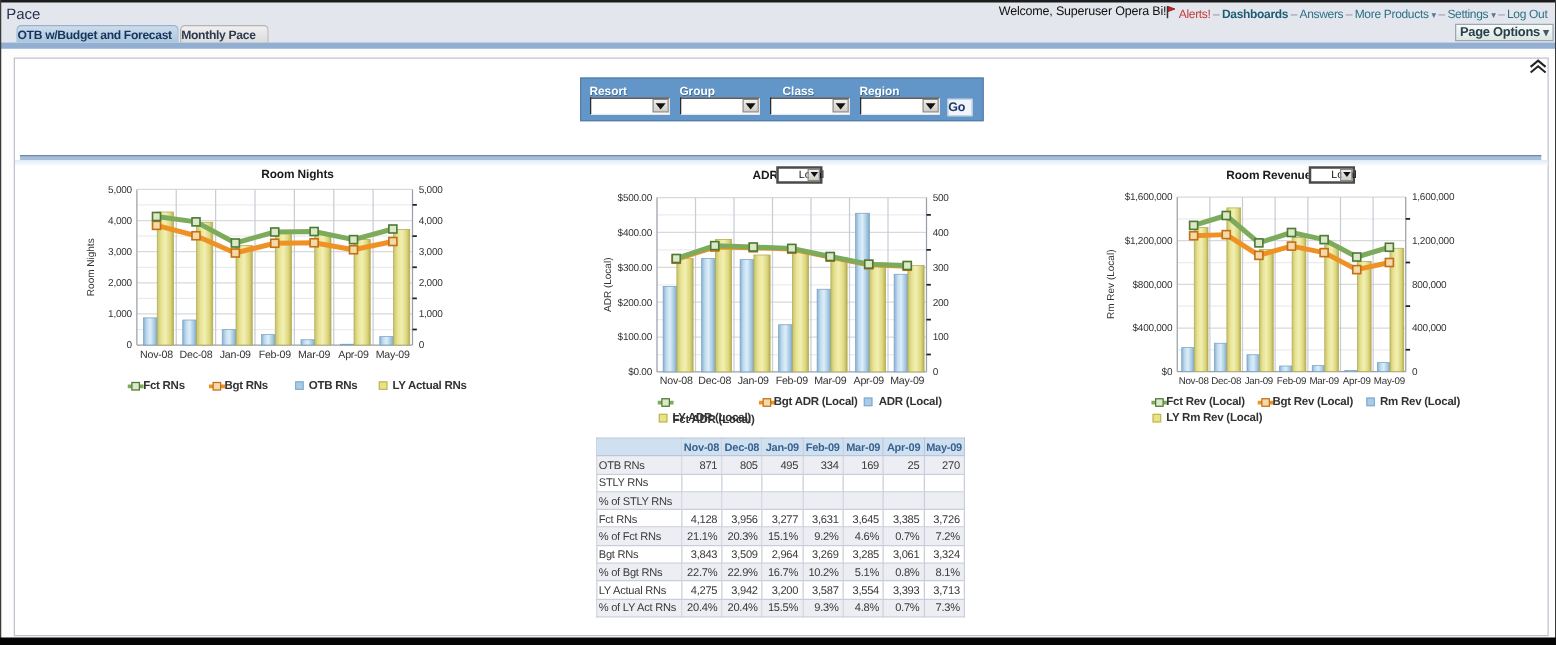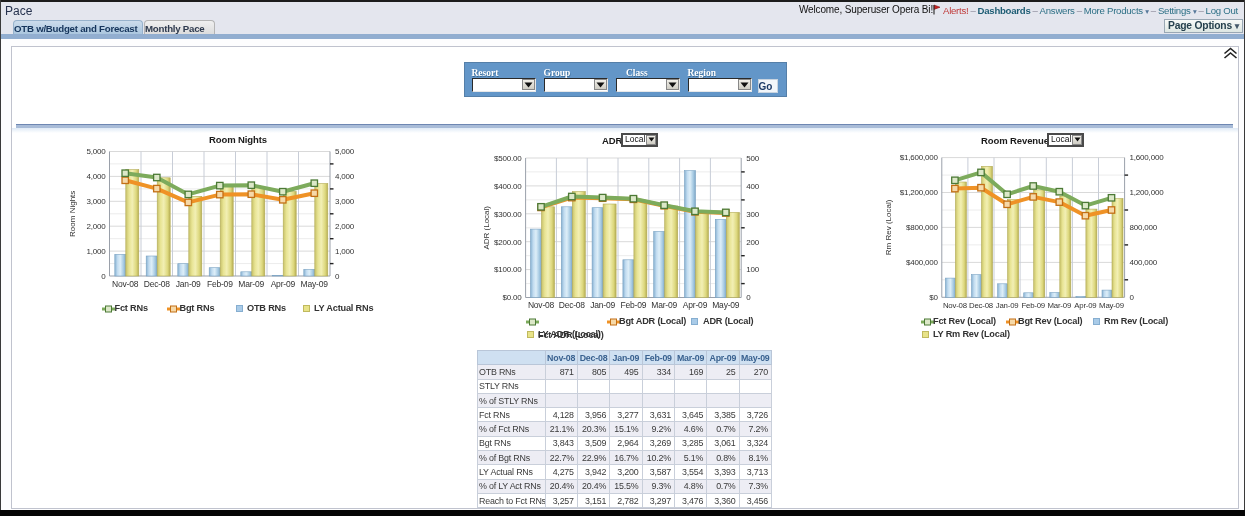--- a/index.html
+++ b/index.html
@@ -16,29 +16,29 @@
 #links .dar { font-size:7.5px; color:#55789a; }
 #links .al { color:#c03a3a; }
 .tab { top:20px; height:14px; font-size:9.7px; letter-spacing:-0.25px; white-space:nowrap; line-height:12px; font-weight:bold; text-align:left; border-radius:4px 4px 0 0; padding-top:2px; }
 #tab1 { left:13px; width:130px; background:linear-gradient(#ccdcec,#abc6de); color:#16355c; border:1px solid #97b2cc; border-bottom:none; height:14px; }
 #tab2 { left:144px; width:71px; background:linear-gradient(#f0f0f0,#dcdcdc); color:#2e3a4e; border:1px solid #b4b4b4; border-bottom:none; }
 #bluestrip { left:0; top:34px; width:1245px; height:5px; background:#92aed0; }
 #pageopt { left:1164px; top:19px; width:79px; height:14px; background:linear-gradient(#f8faf8,#dde6e2); border:1px solid #9aa8b4; font-size:10.3px; letter-spacing:-0.2px; white-space:nowrap; line-height:12px; font-weight:bold; color:#26414e; text-align:center; padding-top:0px; }
 #content { left:11px; top:46px; width:1228px; height:463px; background:#fff; border:1px solid #c0c3ce; }
 #chev { left:1222px; top:47px; width:17px; height:13px; }
 #filterbar { left:463.5px; top:62px; width:323px; height:35px; background:#6396c8; border:1px solid #557fa8; }
-.flab { position:absolute; font-size:9.5px; font-weight:bold; color:#fff; text-shadow:0.5px 0.5px 0 #3a6a95;font-family:Liberation Serif, serif; }
+.flab { position:absolute; font-size:9.5px; font-weight:bold; color:#fff; text-shadow:0.5px 0.5px 0 #3a6a95; }
 .fsel { position:absolute; width:64px; height:14px; background:#fff; border-top:1.5px solid #2a2a2a; border-left:1.5px solid #2a2a2a; border-bottom:1.5px solid #e8e8e8; border-right:1.5px solid #e8e8e8; }
 .fsel .arr { position:absolute; right:0; top:0; width:13px; height:11px; background:linear-gradient(#f2f0ea,#cfcdc4); border:1px solid #888; display:flex; align-items:center; justify-content:center; }
 #gobtn, .gobtn { position:absolute; left:757.5px; top:78.5px; width:20px; height:14px; background:#f2f6fa; border:1px solid #c8d4e0; font-size:10px; font-weight:bold; color:#1c3a66; line-height:13px; }
 #sectitle { left:17px; top:112px; font-size:10.7px; letter-spacing:-0.35px; font-weight:bold; color:#2e3387; }
 #secline { left:16px; top:124px; width:1217px; height:4px; background:#a9bcd8; border-top:1px solid #6e87b2; }
 #secfade { left:12px; top:128px; width:1226px; height:5px; background:linear-gradient(#dfeaf6,#ffffff); }
 .ctitle { position:absolute; font-size:9.5px; letter-spacing:-0.1px; font-weight:bold; color:#1a1a1a; }
-.tsel { position:absolute; width:37px; height:14px; border:2px solid #4a4a4a; background:#fff; font-size:8.5px; color:#111; padding-left:2px; line-height:9.5px; }
+.tsel { position:absolute; width:37px; height:14px; border:2px solid #4a4a4a; background:#fff; font-size:8.5px; color:#111; padding-left:16px; line-height:9.5px; }
 .tsel .tarr { position:absolute; right:0; top:0; width:10px; height:10px; background:linear-gradient(#f2f0ea,#cfcdc4); border:1px solid #888; display:flex; align-items:center; justify-content:center; }
 .lg { position:absolute; font-size:9.2px; letter-spacing:-0.2px; font-weight:bold; color:#333; white-space:nowrap; }
 #dtable { position:absolute; left:477px; top:350px; width:294px; border-collapse:collapse; table-layout:fixed; }
 #dtable td { border:1px solid #c9cfda; font-size:8.9px; letter-spacing:-0.2px; color:#3a3a3a; height:14.3px; padding:0 3px 0 2px; white-space:nowrap; overflow:hidden; }
 #dtable td.lb { width:67.5px; text-align:left; padding-left:1px; }
 #dtable td.n { text-align:right; }
 #dtable tr td { width:32.35px; }
 #dtable tr.hd td { background:#cfe0f1; color:#39618f; font-weight:bold; font-size:8.8px; text-align:center; padding:0 1px; border-color:#b9c6d8; }
 #dtable tr.alt td { background:#ededf4; }
 #blackbar { left:0; top:510px; width:1245px; height:6px; background:#050505; }
@@ -482,28 +482,18 @@
 <tr class="alt">
           <td class="lb">% of LY Act RNs</td>
           <td class="n">20.4%</td>
           <td class="n">20.4%</td>
           <td class="n">15.5%</td>
           <td class="n">9.3%</td>
           <td class="n">4.8%</td>
           <td class="n">0.7%</td>
           <td class="n">7.3%</td>
         </tr>
-<tr>
-          <td class="lb">Reach to Fct RNs</td>
-          <td class="n">3,257</td>
-          <td class="n">3,151</td>
-          <td class="n">2,782</td>
-          <td class="n">3,297</td>
-          <td class="n">3,476</td>
-          <td class="n">3,360</td>
-          <td class="n">3,456</td>
-        </tr>
 </tbody>
     </table>
 <div class="abs" id="frameL"></div>
 <div class="abs" id="frameR"></div>
 <div class="abs" id="blackbar"></div>
 </div>
 
 </body></html>

